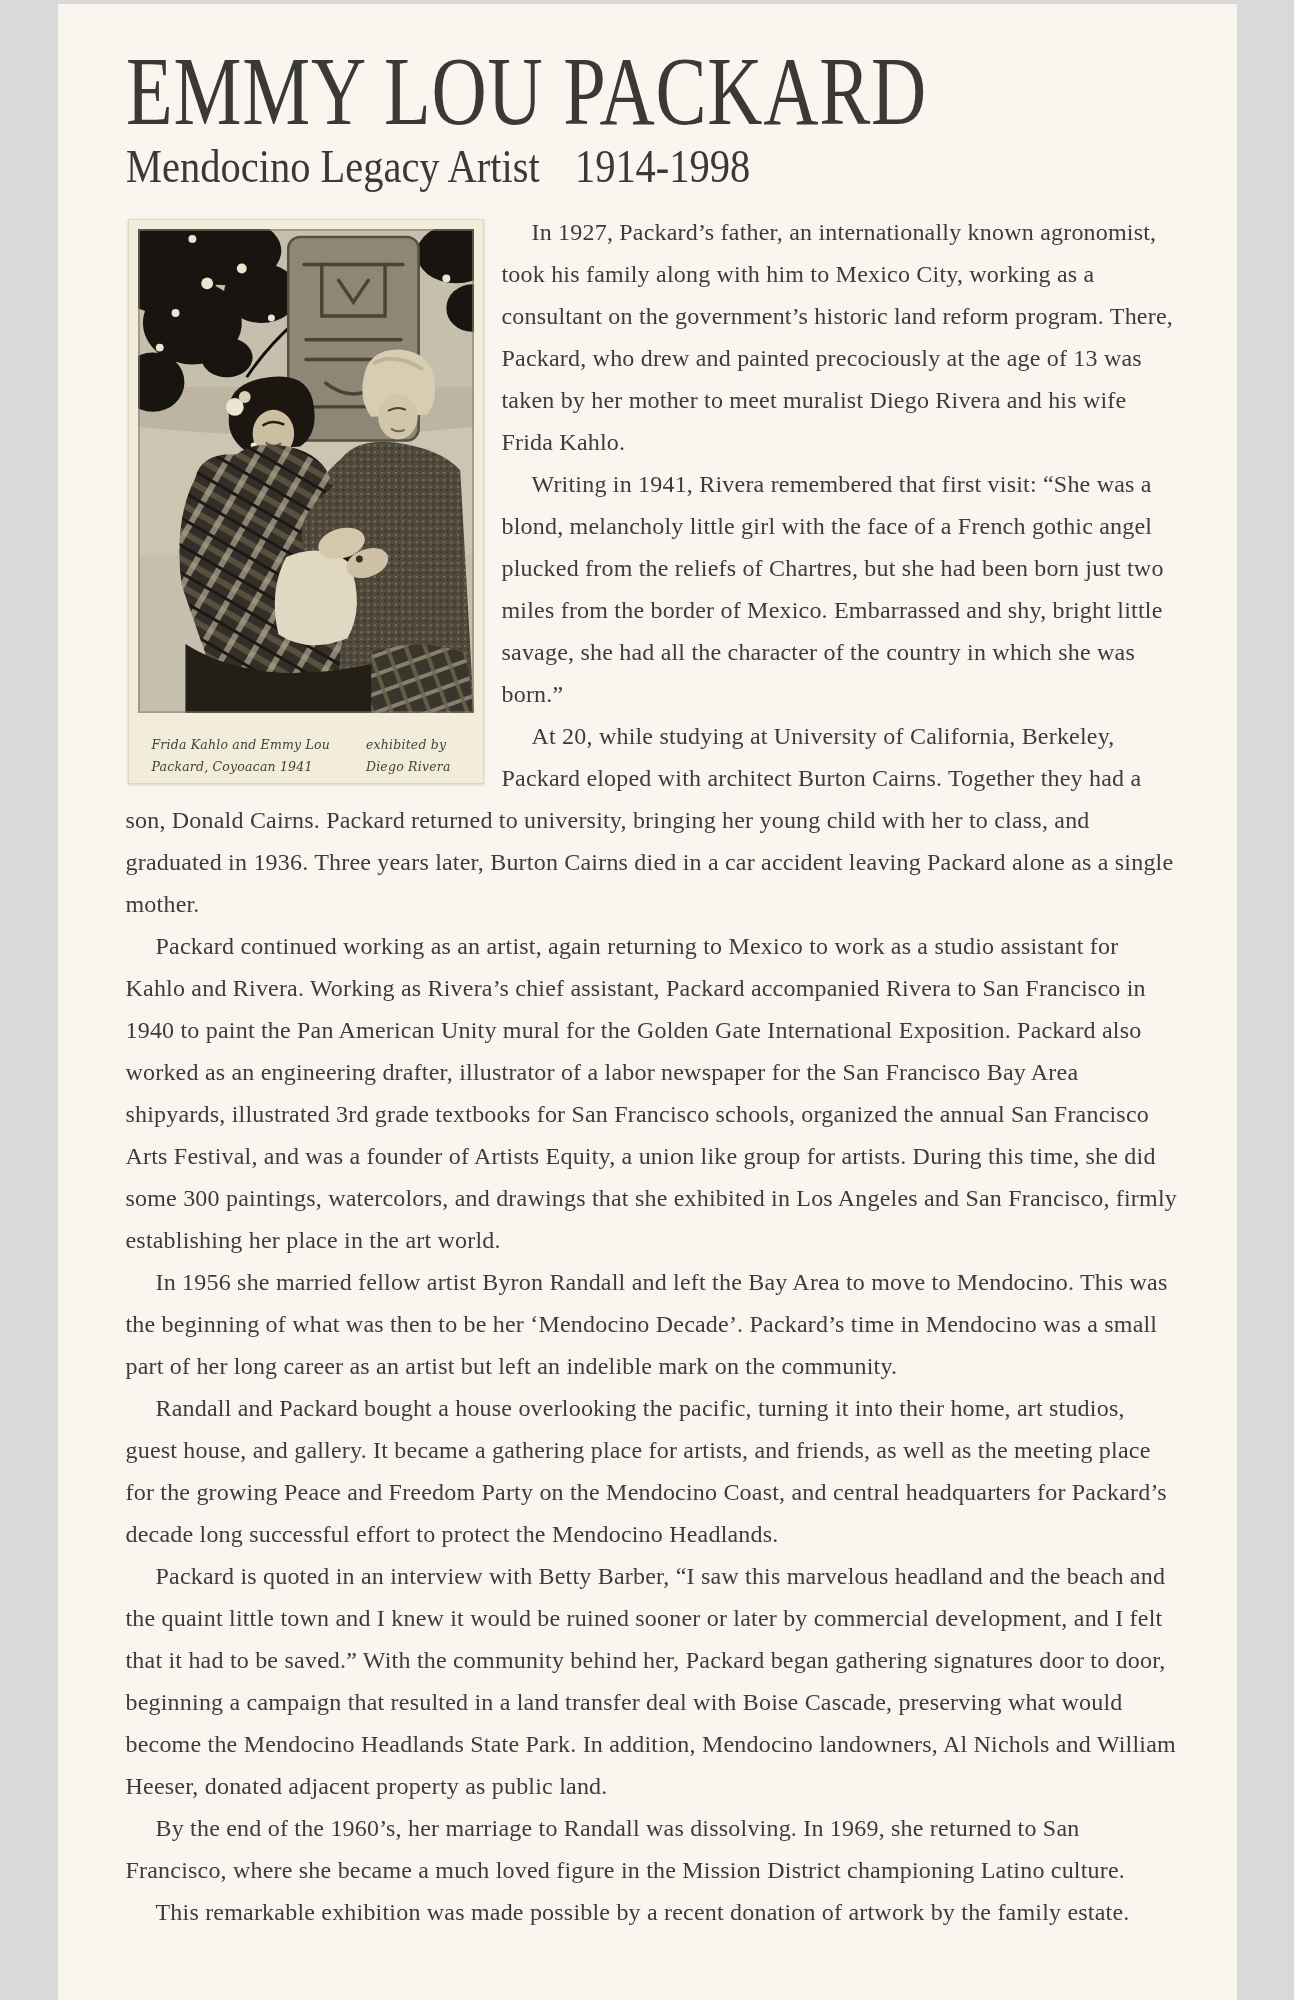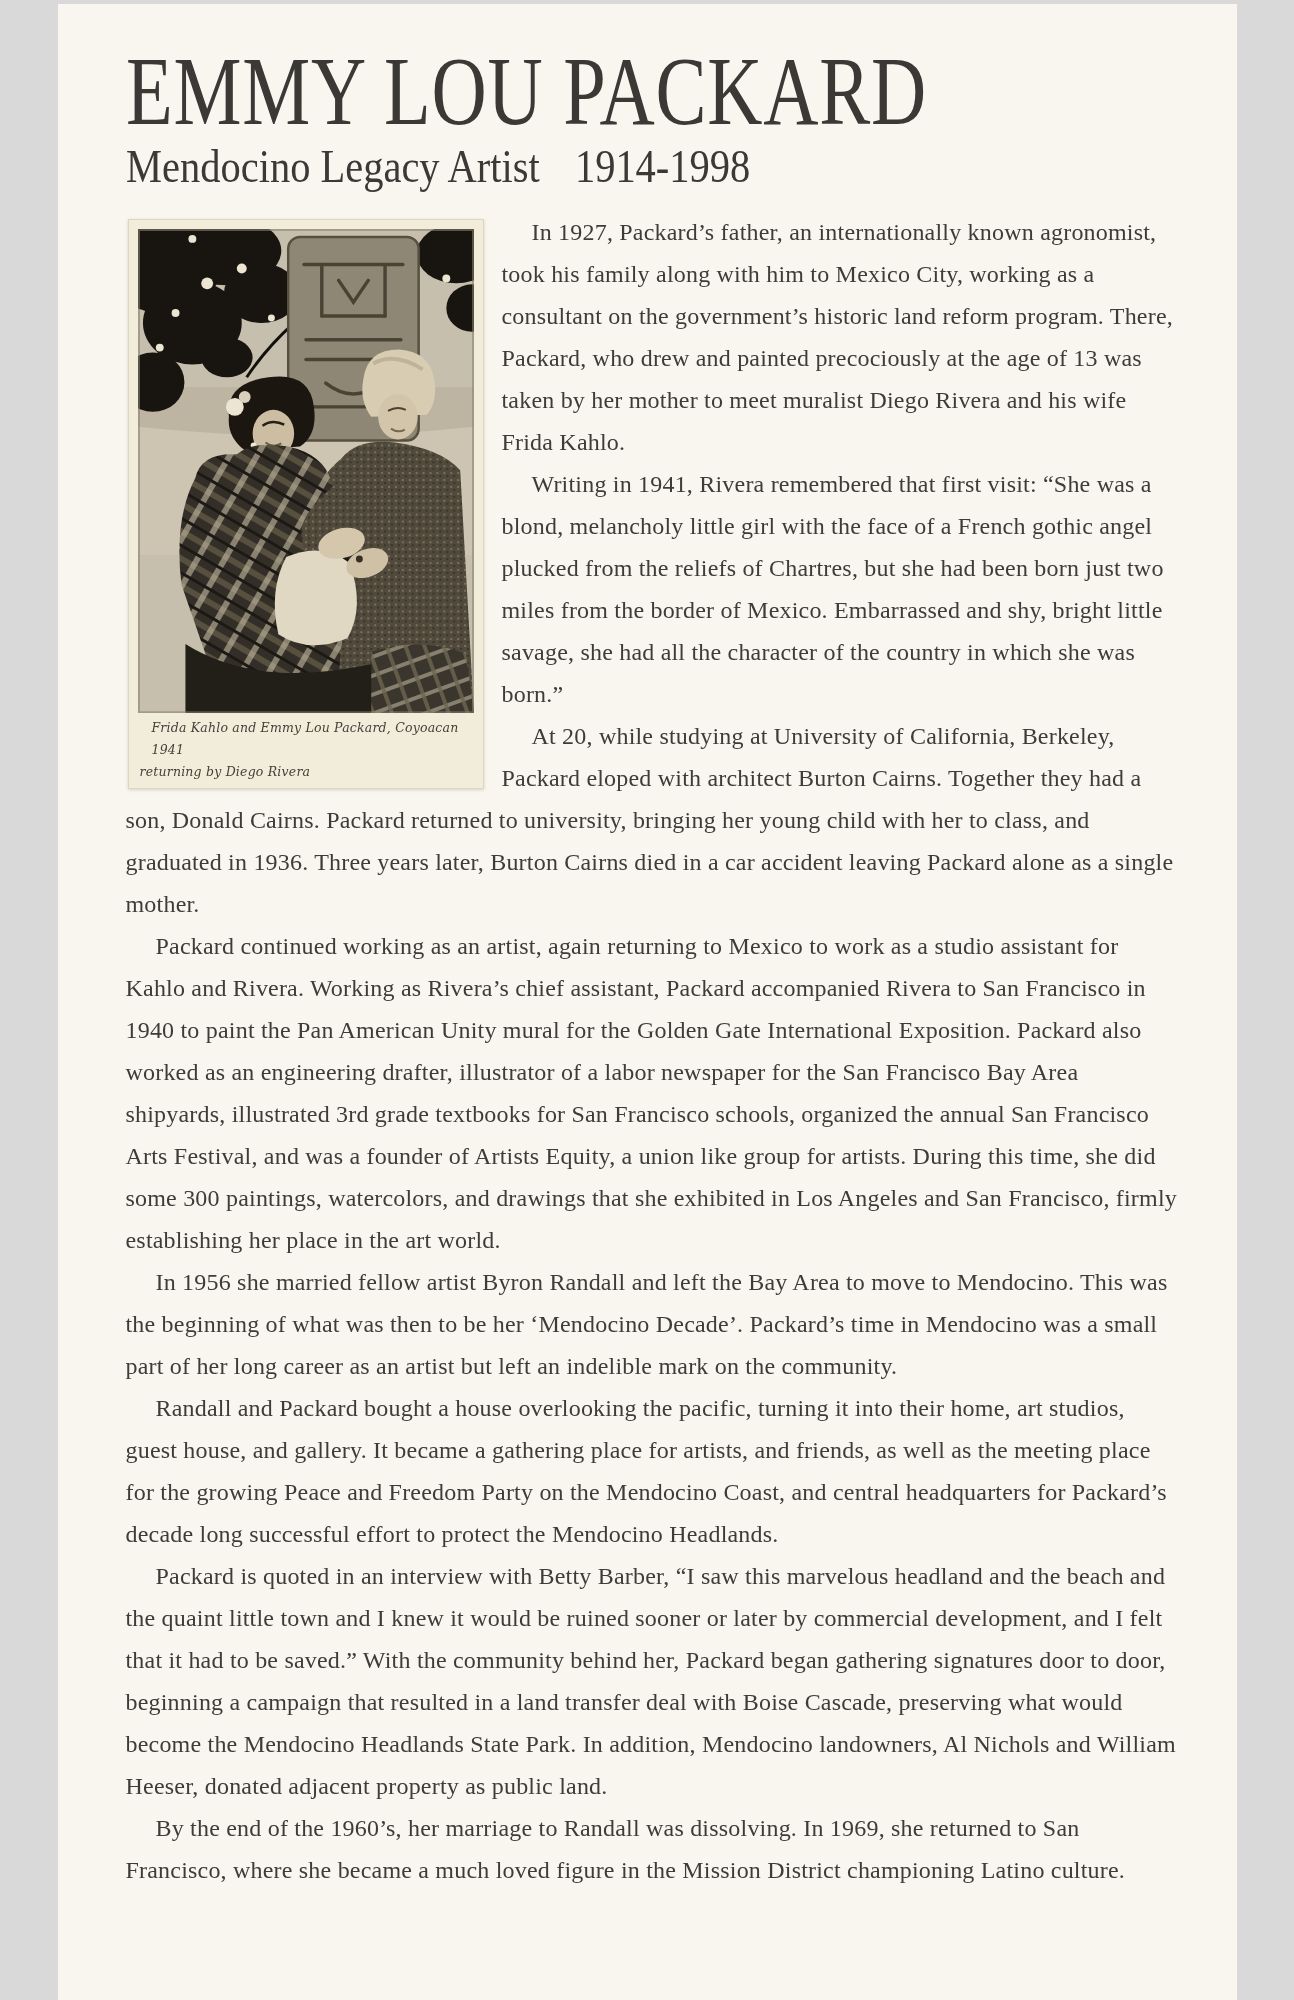--- a/index.html
+++ b/index.html
@@ -54,22 +54,21 @@
   }
   .figure svg { display: block; width: 100%; height: auto; }
   .caption {
     display: flex;
     justify-content: space-between;
     align-items: baseline;
     font-family: "DejaVu Serif", serif;
     font-style: italic;
     font-size: 12.5px;
     color: #45403a;
-    padding: 4px 2px 2px 2px;
-    flex-direction: column;
+    padding: 21px 2px 2px 2px;
   }
   .caption .cap-left { padding-left: 12px; }
 </style>
 </head>
 <body>
 
 <div class="page">
 
   <header>
     <h1 class="title">EMMY LOU PACKARD</h1>
@@ -156,27 +155,28 @@
         <path d="M150 332 q36 -16 64 6 q16 44 -2 76 q-40 16 -70 -4 q-10 -44 8 -78 z" fill="#e0d8c2"></path>
         <ellipse cx="206" cy="318" rx="24" ry="15" fill="#d5c7ac" transform="rotate(-15 206 318)"></ellipse>
         <ellipse cx="232" cy="338" rx="22" ry="14" fill="#cfc1a6" transform="rotate(-20 232 338)"></ellipse>
         <circle cx="224" cy="334" r="3.5" fill="#352f25"></circle>
         <path d="M48 420 q70 44 180 22 l70 -14 v62 h-250 z" fill="#221e18"></path>
         <path d="M236 428 q50 -16 96 2 l8 60 h-104 z" fill="url(#plaid2)"></path>
         <rect x="1" y="1" width="338" height="488" fill="none" stroke="#8a8270" stroke-width="2" opacity="0.6"></rect>
       </svg>
       <figcaption class="caption">
         <span class="cap-left">Frida Kahlo and Emmy Lou Packard, Coyoacan 1941</span>
-        <span class="cap-right">returning by Diego Rivera</span>
+        <span class="cap-right">exhibited by Diego Rivera</span>
       </figcaption>
     </figure>
 
     <p>In 1927, Packard’s father, an internationally known agronomist, took his family along with him to Mexico City, working as a consultant on the government’s historic land reform program.  There, Packard, who drew and painted precociously at the age of 13 was taken by her mother to meet muralist Diego Rivera and his wife Frida Kahlo.</p>
     <p>Writing in 1941, Rivera remembered that first visit: “She was a blond, melancholy little girl with the face of a French gothic angel plucked from the reliefs of Chartres, but she had been born just two miles from the border of Mexico.  Embarrassed and shy, bright little savage, she had all the character of the country in which she was born.”</p>
     <p>At 20, while studying at University of California, Berkeley, Packard eloped with architect Burton Cairns.  Together they had a son, Donald Cairns.  Packard returned to university, bringing her young child with her to class, and graduated in 1936.  Three years later, Burton Cairns died in a car accident leaving Packard alone as a single mother.</p>
     <p>Packard continued working as an artist, again returning to Mexico to work as a studio assistant for Kahlo and Rivera.  Working as Rivera’s chief assistant, Packard accompanied Rivera to San Francisco in 1940 to paint the Pan American Unity mural for the Golden Gate International Exposition.  Packard also worked as an engineering drafter, illustrator of a labor newspaper for the San Francisco Bay Area shipyards, illustrated 3rd grade textbooks for San Francisco schools, organized the annual San Francisco Arts Festival, and was a founder of Artists Equity, a union like group for artists.  During this time, she did some 300 paintings, watercolors, and drawings that she exhibited in Los Angeles and San Francisco, firmly establishing her place in the art world.</p>
     <p>In 1956 she married fellow artist Byron Randall and left the Bay Area to move to Mendocino.  This was the beginning of what was then to be her ‘Mendocino Decade’.  Packard’s time in Mendocino was a small part of her long career as an artist but left an indelible mark on the community.</p>
     <p>Randall and Packard bought a house overlooking the pacific, turning it into their home, art studios, guest house, and gallery.  It became a gathering place for artists, and friends, as well as the meeting place for the growing Peace and Freedom Party on the Mendocino Coast, and central headquarters for Packard’s decade long successful effort to protect the Mendocino Headlands.</p>
     <p>Packard is quoted in an interview with Betty Barber, “I saw this marvelous headland and the beach and the quaint little town and I knew it would be ruined sooner or later by commercial development, and I felt that it had to be saved.”  With the community behind her, Packard began gathering signatures door to door, beginning a campaign that resulted in a land transfer deal with Boise Cascade, preserving what would become the Mendocino Headlands State Park.  In addition, Mendocino landowners, Al Nichols and William Heeser, donated adjacent property as public land.</p>
     <p>By the end of the 1960’s, her marriage to Randall was dissolving.  In 1969, she returned to San Francisco, where she became a much loved figure in the Mission District championing Latino culture.</p>
+    <p>This remarkable exhibition was made possible by a recent donation of artwork by the family estate.</p>
 
   </div>
 </div>
 
 </body></html>

